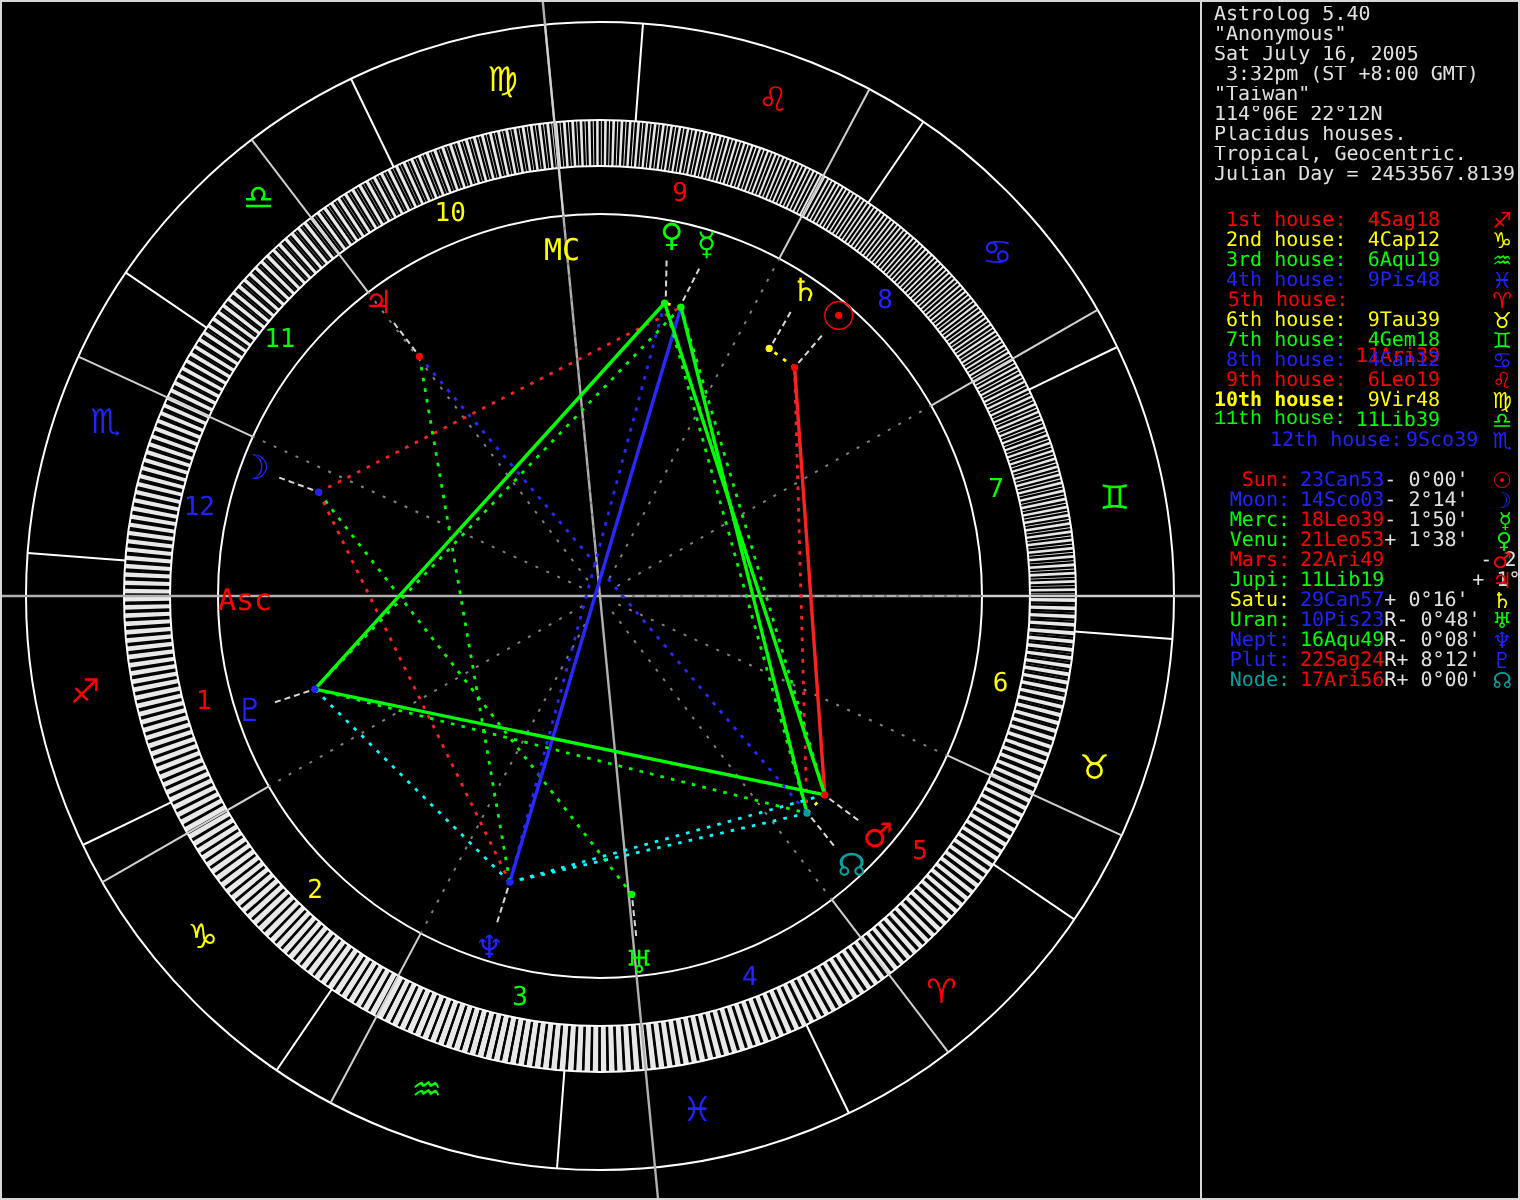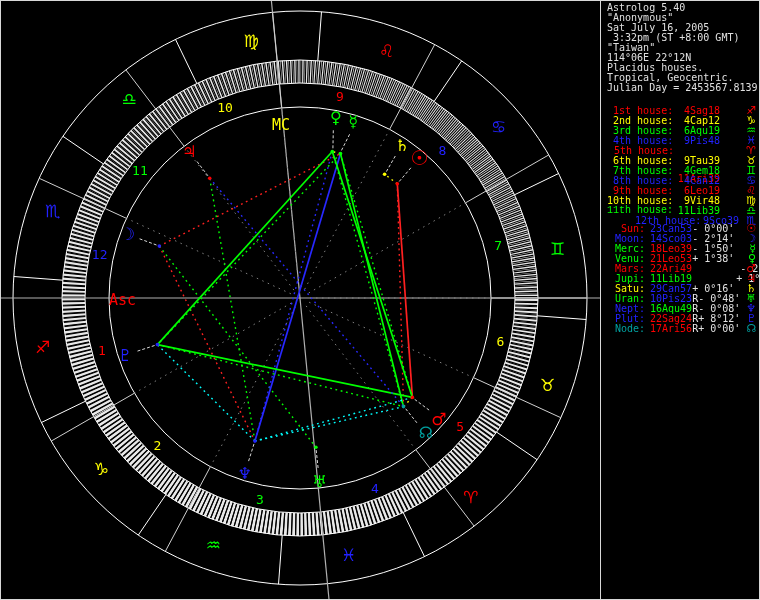--- a/index.html
+++ b/index.html
@@ -4,21 +4,21 @@
 <style>
   html,body{margin:0;padding:0;background:#000;}
   body{width:760px;height:600px;position:relative;font-family:"DejaVu Sans Mono",monospace;overflow:hidden;}
   .window{position:absolute;left:0;top:0;width:760px;height:600px;background:#000;}
   .frame{position:absolute;left:0;top:0;right:0;bottom:0;border:1px solid #d8d8d8;pointer-events:none;z-index:20;}
   #wheel-svg{position:absolute;left:0;top:0;}
   .sidebar{position:absolute;left:600px;top:0;width:160px;height:600px;border-left:1px solid #d8d8d8;box-sizing:border-box;color:#e0e0e0;font-size:10px;}
   .section{position:absolute;left:0;width:159px;}
   .hdr{top:3px;}
   .houses{top:106px;}
-  .planets{top:224px;}
+  .planets{top:236px;}
   .stats{top:356px;}
   .sline{height:10px;line-height:10px;white-space:pre;padding-left:6px;overflow:hidden;}
   .row{position:relative;height:10px;line-height:10px;display:flex;padding:0 4px 0 6px;}
   .hlabel{width:68px;white-space:pre;flex:0 0 auto;}
   .hvalue{flex:1;text-align:right;margin-right:36px;white-space:pre;}
   .rowicon{position:absolute;right:4px;top:-1px;font-family:"DejaVu Sans",sans-serif;font-size:11px;line-height:12px;}
   .plabel{width:38px;text-align:right;white-space:pre;flex:0 0 auto;}
   .pvalue{margin-left:5px;white-space:pre;}
   .pretro{color:#e8e8e8;}
   .porb{flex:1;text-align:right;margin-right:28px;white-space:pre;color:#e0e0e0;}
@@ -230,21 +230,21 @@
           <span class="hlabel" style="color: rgb(34, 34, 255);"> 8th house:</span>
           <span class="hvalue" style="color: rgb(34, 34, 255);">4Can12</span>
           <span class="rowicon" style="color: rgb(34, 34, 255);">♋</span>
         </div>
         <div class="row">
           <span class="hlabel" style="color: rgb(255, 0, 0);"> 9th house:</span>
           <span class="hvalue" style="color: rgb(255, 0, 0);">6Leo19</span>
           <span class="rowicon" style="color: rgb(255, 0, 0);">♌</span>
         </div>
         <div class="row">
-          <span class="hlabel" style="color: rgb(255, 255, 0);">10th house:</span>
+          <span class="hlabel" style="color: rgb(255, 255, 0); font-weight: bold;">10th house:</span>
           <span class="hvalue" style="color: rgb(255, 255, 0);">9Vir48</span>
           <span class="rowicon" style="color: rgb(255, 255, 0);">♍</span>
         </div>
         <div class="row">
           <span class="hlabel" style="color: rgb(0, 255, 0); font-family: Liberation Mono, monospace;">11th house:</span>
           <span class="hvalue" style="color: rgb(0, 255, 0);">11Lib39</span>
           <span class="rowicon" style="color: rgb(0, 255, 0);">♎</span>
         </div>
         <div class="row">
           <span class="hlabel" style="color: rgb(34, 34, 255); margin-left: 28px;">12th house:</span>

